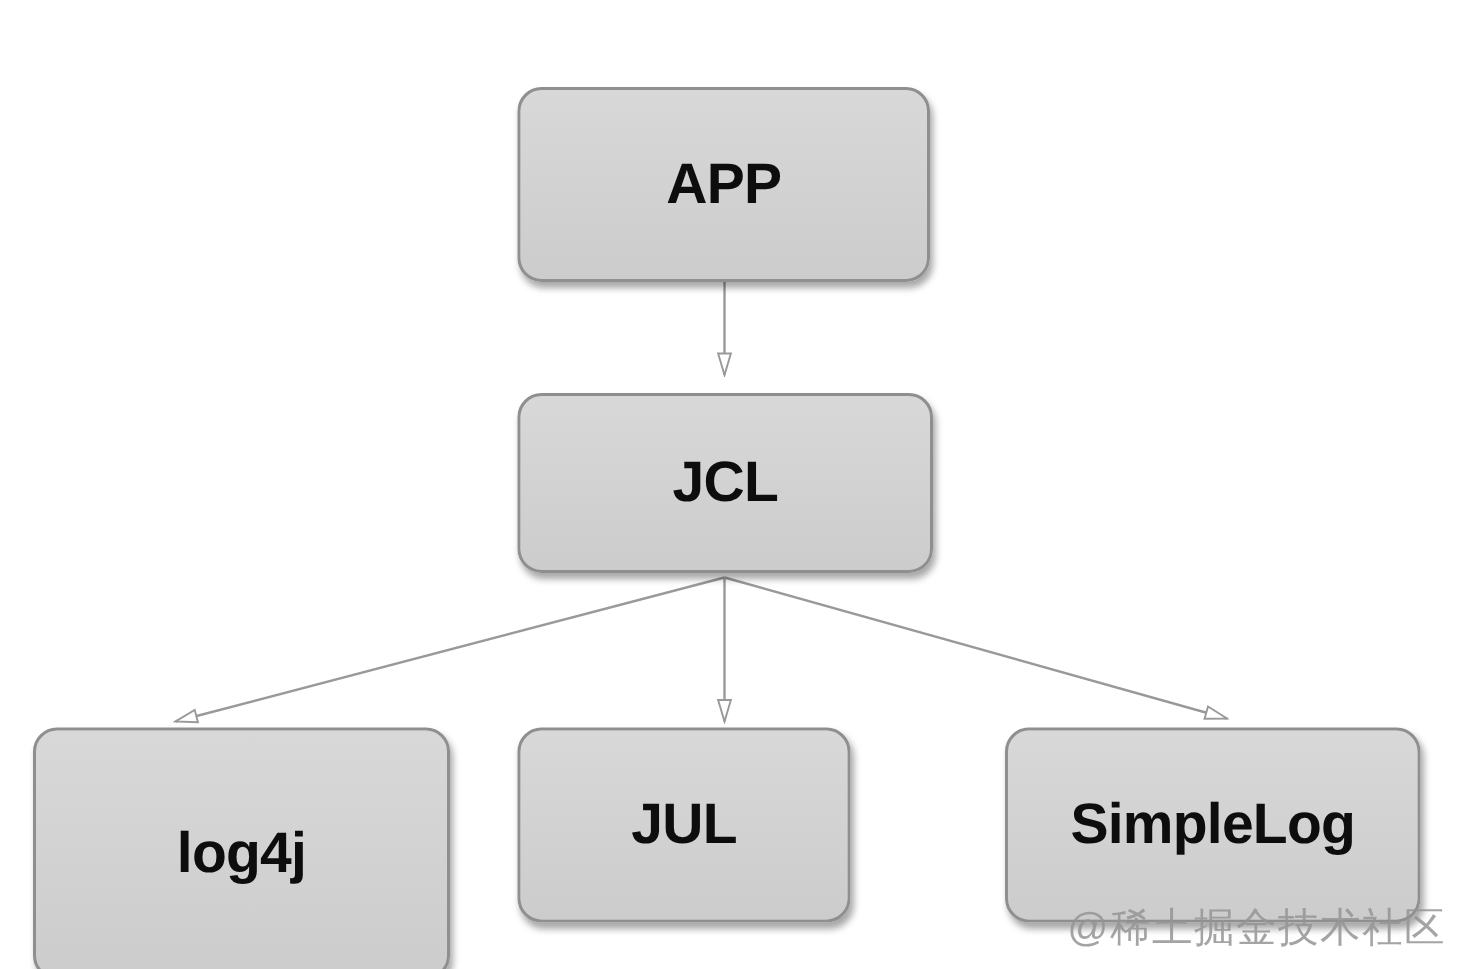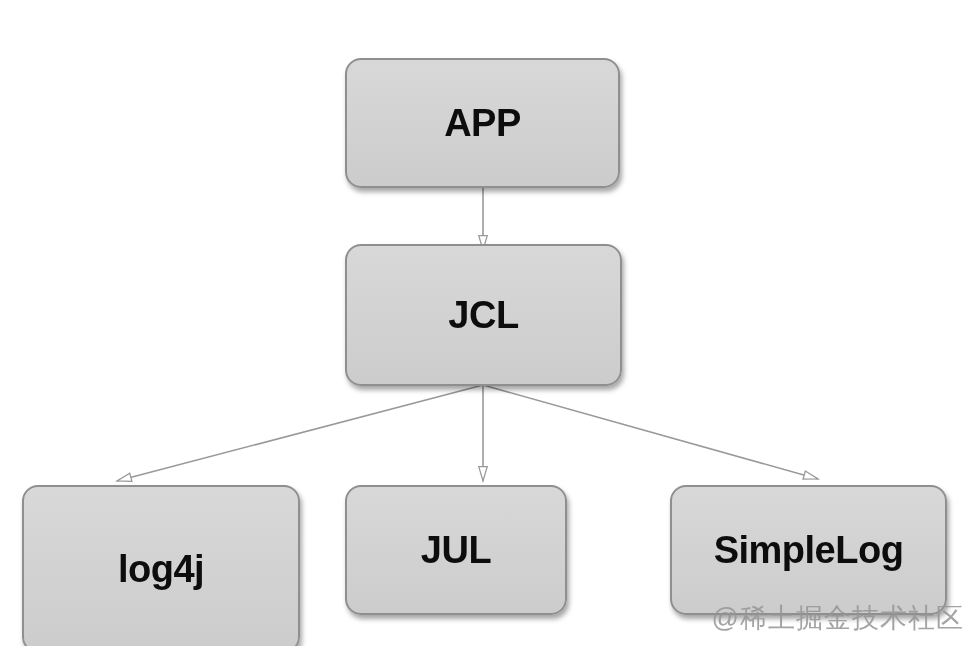--- a/index.html
+++ b/index.html
@@ -32,21 +32,21 @@
     border: 2px solid #8f8f8f;
     border-radius: 16px;
     box-shadow: 2px 4px 5px rgba(0,0,0,0.35);
     box-sizing: border-box;
     color: #0d0d0d;
     font-weight: bold;
     font-size: 38px;
     letter-spacing: -0.5px;
   }
   .node-app       { left: 345px; top: 24px;  width: 275px; height: 130px; margin-top: 34px; }
-  .node-jcl       { left: 345px; top: 244px; width: 277px; height: 142px; }
+  .node-jcl       { left: 345px; top: 262px; width: 277px; height: 120px; }
   .node-log4j     { left: 22px;  top: 485px; width: 278px; height: 168px; }
   .node-jul       { left: 345px; top: 485px; width: 222px; height: 130px; }
   .node-simplelog { left: 670px; top: 485px; width: 277px; height: 130px; }
   .watermark {
     position: absolute;
     right: 14px;
     bottom: 10px;
     font-size: 27px;
     color: rgba(148,148,148,0.85);
     letter-spacing: 1px;

